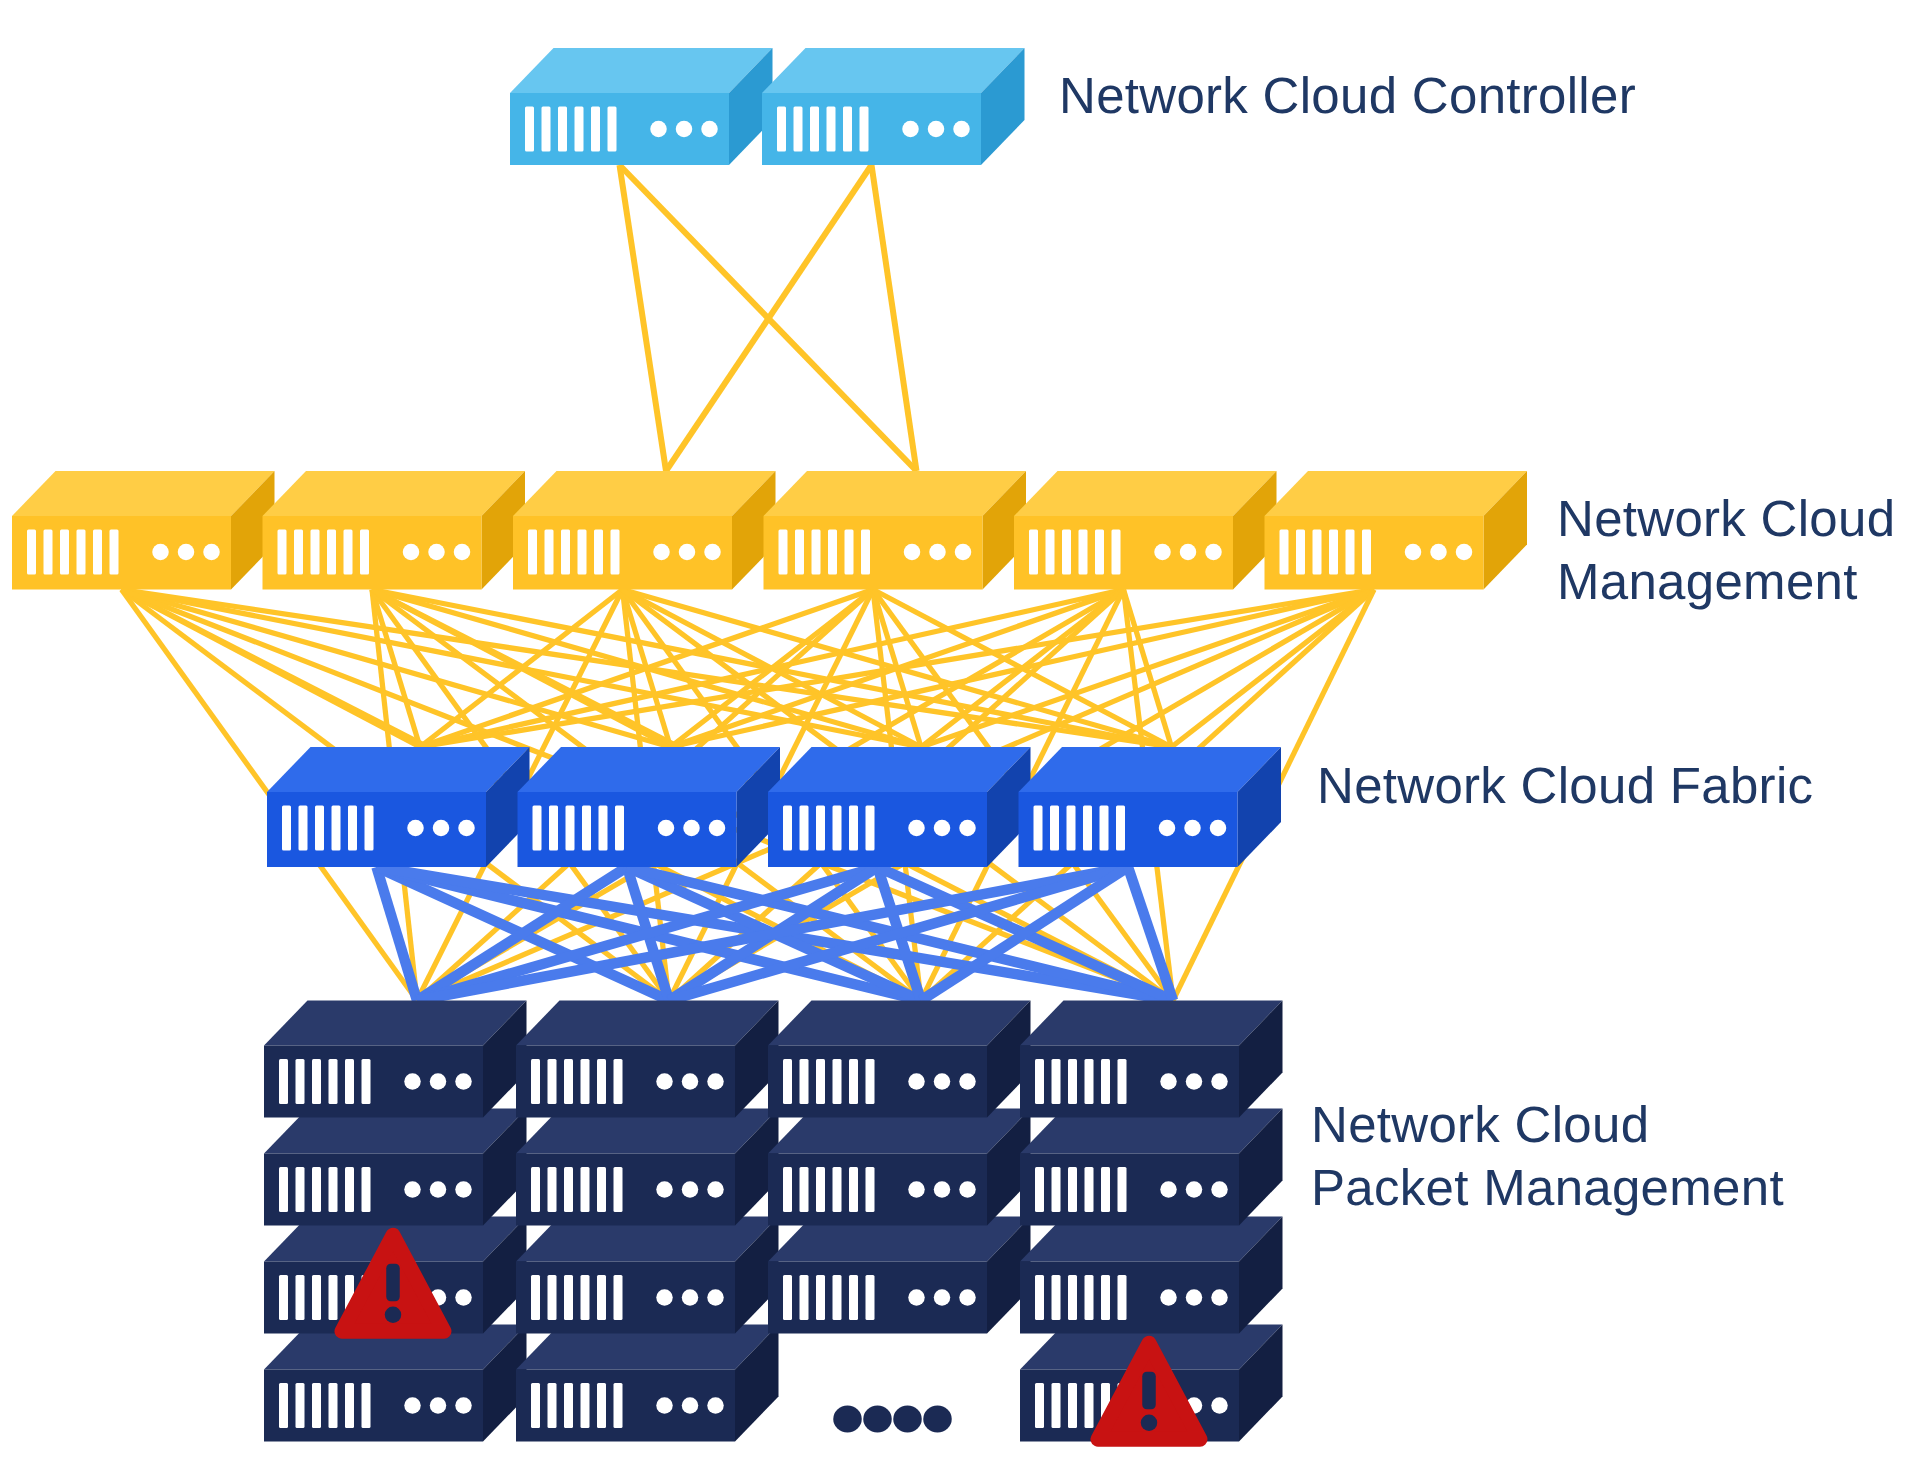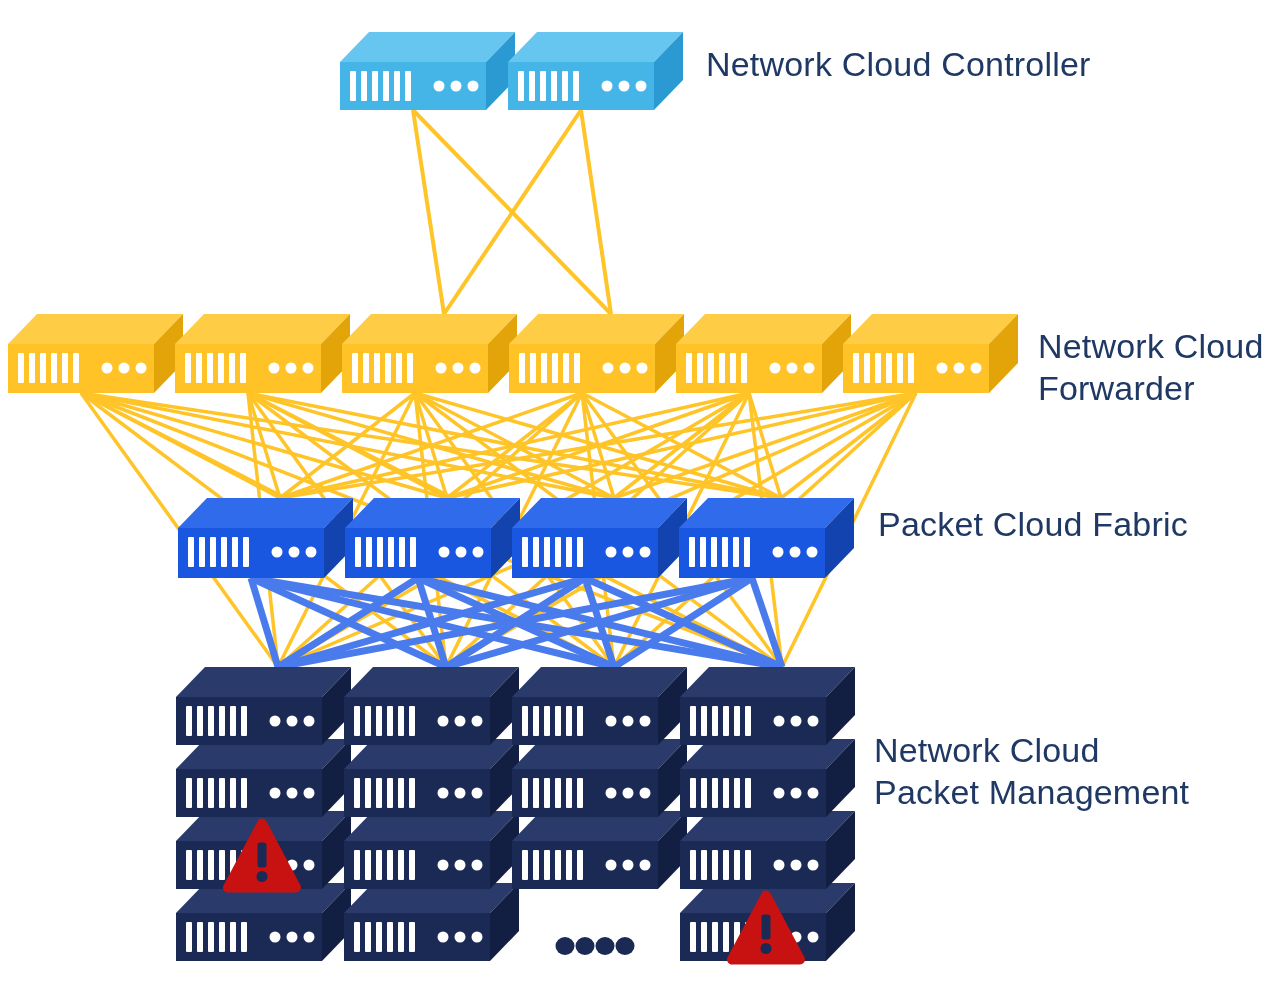--- a/index.html
+++ b/index.html
@@ -492,24 +492,24 @@
         <ellipse cx="625" cy="946" rx="9.5" ry="9" fill="#1B2A54"></ellipse>
       </g>
     </svg>
 
   <div class="dlabel" style="left: 706px; top: 43px; color: rgb(31, 56, 100); font-size: 34px; line-height: 42px;">
     <span>Network Cloud Controller</span>
   </div>
 
   <div class="dlabel" style="left: 1038px; top: 325px; color: rgb(31, 56, 100); font-size: 34px; line-height: 42px;">
     <div>Network Cloud</div>
-    <div>Forwarder</div>
+    <div>Management</div>
   </div>
 
   <div class="dlabel" style="left: 878px; top: 503px; color: rgb(31, 56, 100); font-size: 34px; line-height: 42px;">
-    <span>Packet Cloud Fabric</span>
+    <span>Network Cloud Fabric</span>
   </div>
 
   <div class="dlabel" style="left: 874px; top: 729px; color: rgb(31, 56, 100); font-size: 34px; line-height: 42px;">
     <div>Network Cloud</div>
     <div>Packet Management</div>
   </div>
 </div>
 
 </body></html>

